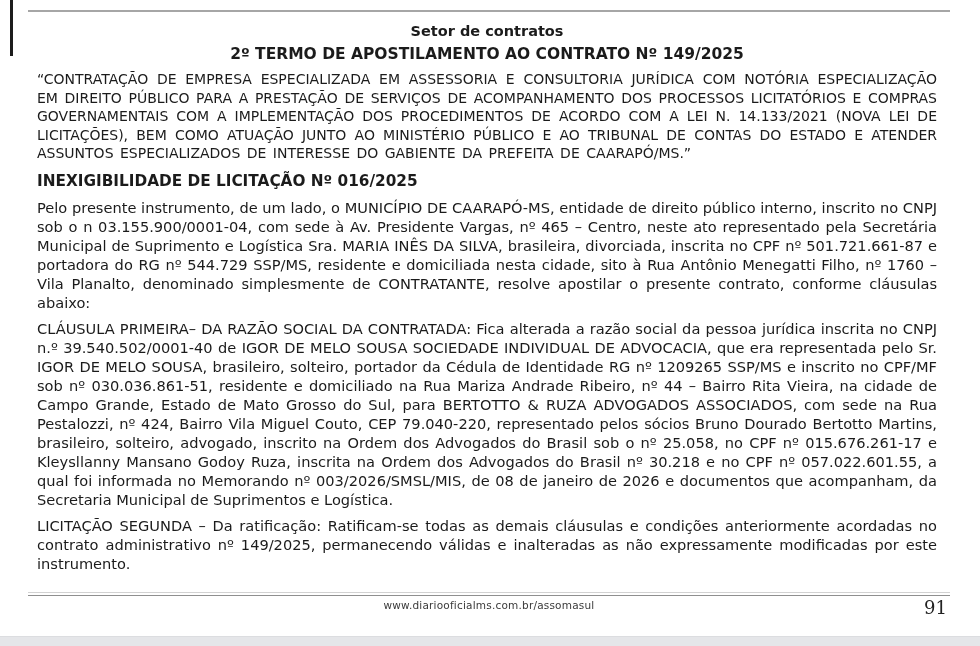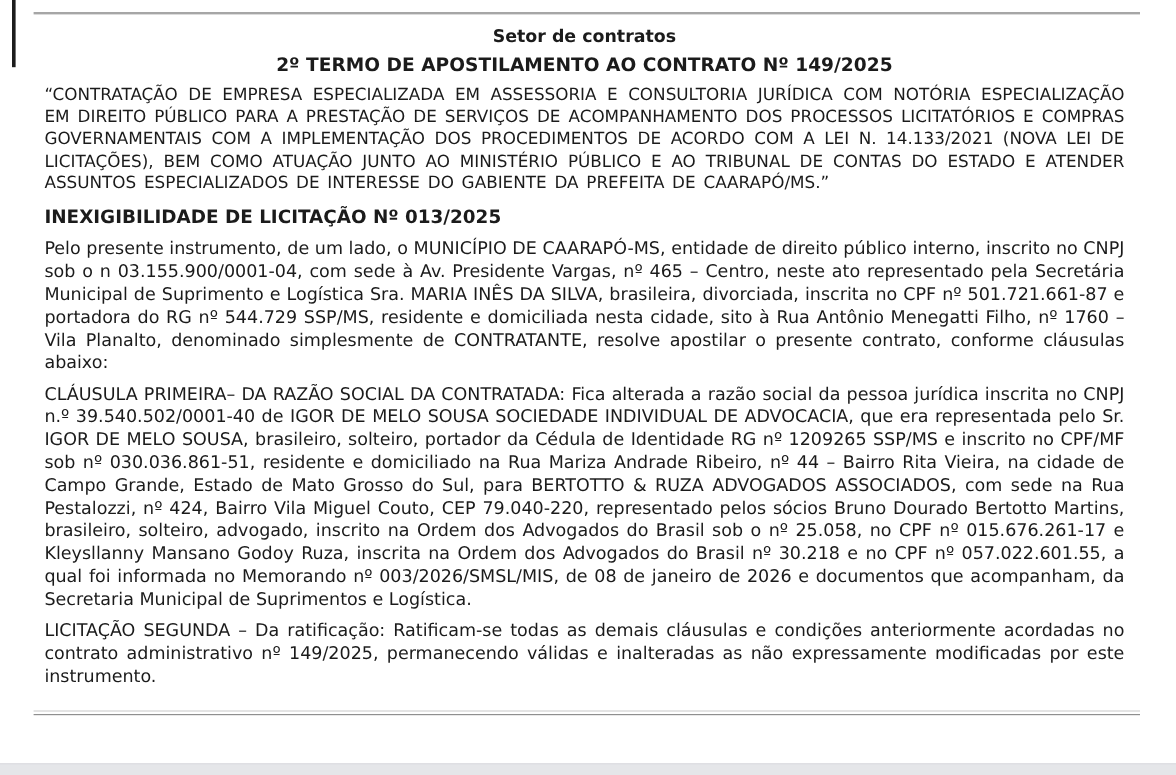--- a/index.html
+++ b/index.html
@@ -73,25 +73,29 @@
 </head>
 <body>
 
 <div class="page-edge-mark"></div>
 <div class="top-rule"></div>
 
 <div class="content">
   <div class="section-title">Setor de contratos</div>
   <div class="doc-title">2º TERMO DE APOSTILAMENTO AO CONTRATO Nº 149/2025</div>
   <p class="quote">“CONTRATAÇÃO DE EMPRESA ESPECIALIZADA EM ASSESSORIA E CONSULTORIA JURÍDICA COM NOTÓRIA ESPECIALIZAÇÃO EM DIREITO PÚBLICO PARA A PRESTAÇÃO DE SERVIÇOS DE ACOMPANHAMENTO DOS PROCESSOS LICITATÓRIOS E COMPRAS GOVERNAMENTAIS COM A IMPLEMENTAÇÃO DOS PROCEDIMENTOS DE ACORDO COM A LEI N. 14.133/2021 (NOVA LEI DE LICITAÇÕES), BEM COMO ATUAÇÃO JUNTO AO MINISTÉRIO PÚBLICO E AO TRIBUNAL DE CONTAS DO ESTADO E ATENDER ASSUNTOS ESPECIALIZADOS DE INTERESSE DO GABIENTE DA PREFEITA DE CAARAPÓ/MS.”</p>
-  <p class="process-line">INEXIGIBILIDADE DE LICITAÇÃO Nº 013/2025</p>
+  <p class="process-line">INEXIGIBILIDADE DE LICITAÇÃO Nº 016/2025</p>
   <div>
       <p class="body-par"><span>Pelo presente instrumento, de um lado, o </span><span class="b">MUNICÍPIO DE CAARAPÓ-MS,</span><span> entidade de direito público interno, inscrito no CNPJ sob o n 03.155.900/0001-04, com sede à Av. Presidente Vargas, nº 465 – Centro, neste ato representado pela Secretária Municipal de Suprimento e Logística </span><span class="b">Sra. MARIA INÊS DA SILVA</span><span>, brasileira, divorciada, inscrita no CPF nº 501.721.661-87 e portadora do RG nº 544.729 SSP/MS, residente e domiciliada nesta cidade, sito à Rua Antônio Menegatti Filho, nº 1760 – Vila Planalto, denominado simplesmente de </span><span class="b">CONTRATANTE,</span><span> resolve apostilar o presente contrato, conforme cláusulas abaixo:</span></p>
       <p class="body-par"><span class="b">CLÁUSULA PRIMEIRA– DA RAZÃO SOCIAL DA CONTRATADA:</span><span> Fica alterada a razão social da pessoa jurídica inscrita no CNPJ n.º 39.540.502/0001-40 de </span><span class="b">IGOR DE MELO SOUSA SOCIEDADE INDIVIDUAL DE ADVOCACIA</span><span>, que era representada pelo Sr. </span><span class="b">IGOR DE MELO SOUSA</span><span>, brasileiro, solteiro, portador da Cédula de Identidade RG nº 1209265 SSP/MS e inscrito no CPF/MF sob nº 030.036.861-51, residente e domiciliado na Rua Mariza Andrade Ribeiro, nº 44 – Bairro Rita Vieira, na cidade de Campo Grande, Estado de Mato Grosso do Sul, para </span><span class="b">BERTOTTO &amp; RUZA ADVOGADOS ASSOCIADOS</span><span>, com sede na Rua Pestalozzi, nº 424, Bairro Vila Miguel Couto, CEP 79.040-220, representado pelos sócios </span><span class="b">Bruno Dourado Bertotto Martins</span><span>, brasileiro, solteiro, advogado, inscrito na Ordem dos Advogados do Brasil sob o nº 25.058, no CPF nº 015.676.261-17 e </span><span class="b">Kleysllanny Mansano Godoy Ruza</span><span>, inscrita na Ordem dos Advogados do Brasil nº 30.218 e no CPF nº 057.022.601.55, a qual foi informada no Memorando nº 003/2026/SMSL/MIS, de 08 de janeiro de 2026 e documentos que acompanham, da Secretaria Municipal de Suprimentos e Logística.</span></p>
       <p class="body-par"><span class="b">LICITAÇÃO SEGUNDA – Da ratificação:</span><span> Ratificam-se todas as demais cláusulas e condições anteriormente acordadas no contrato administrativo nº 149/2025, permanecendo válidas e inalteradas as não expressamente modificadas por este instrumento.</span></p>
     </div>
 </div>
 
 <div class="footer">
   <div class="footer-rule"></div>
+  <div class="footer-row">
+    <span class="footer-url">www.diariooficialms.com.br/assomasul</span>
+    <span class="page-number">91</span>
+  </div>
 </div>
 
 <div class="bottom-band"></div>
 
 </body></html>

